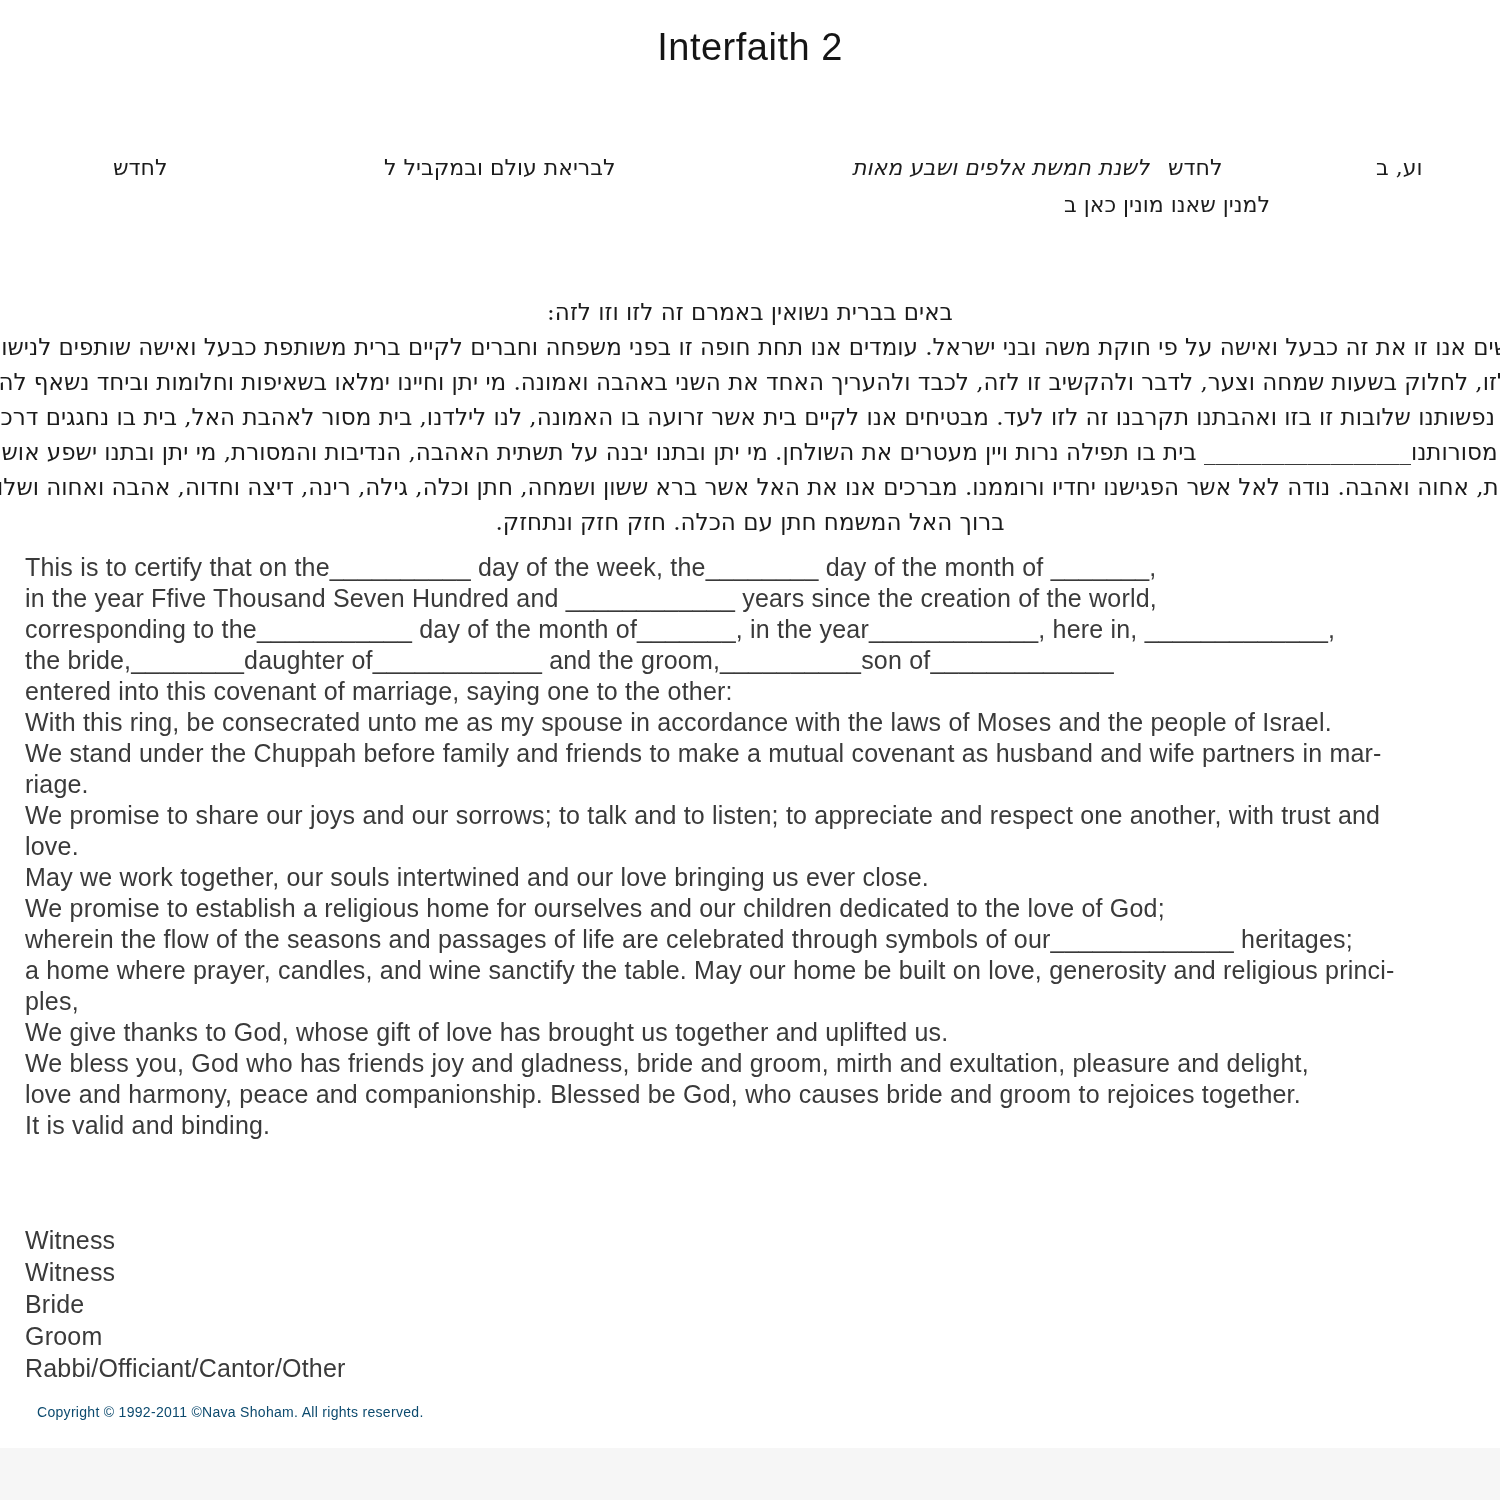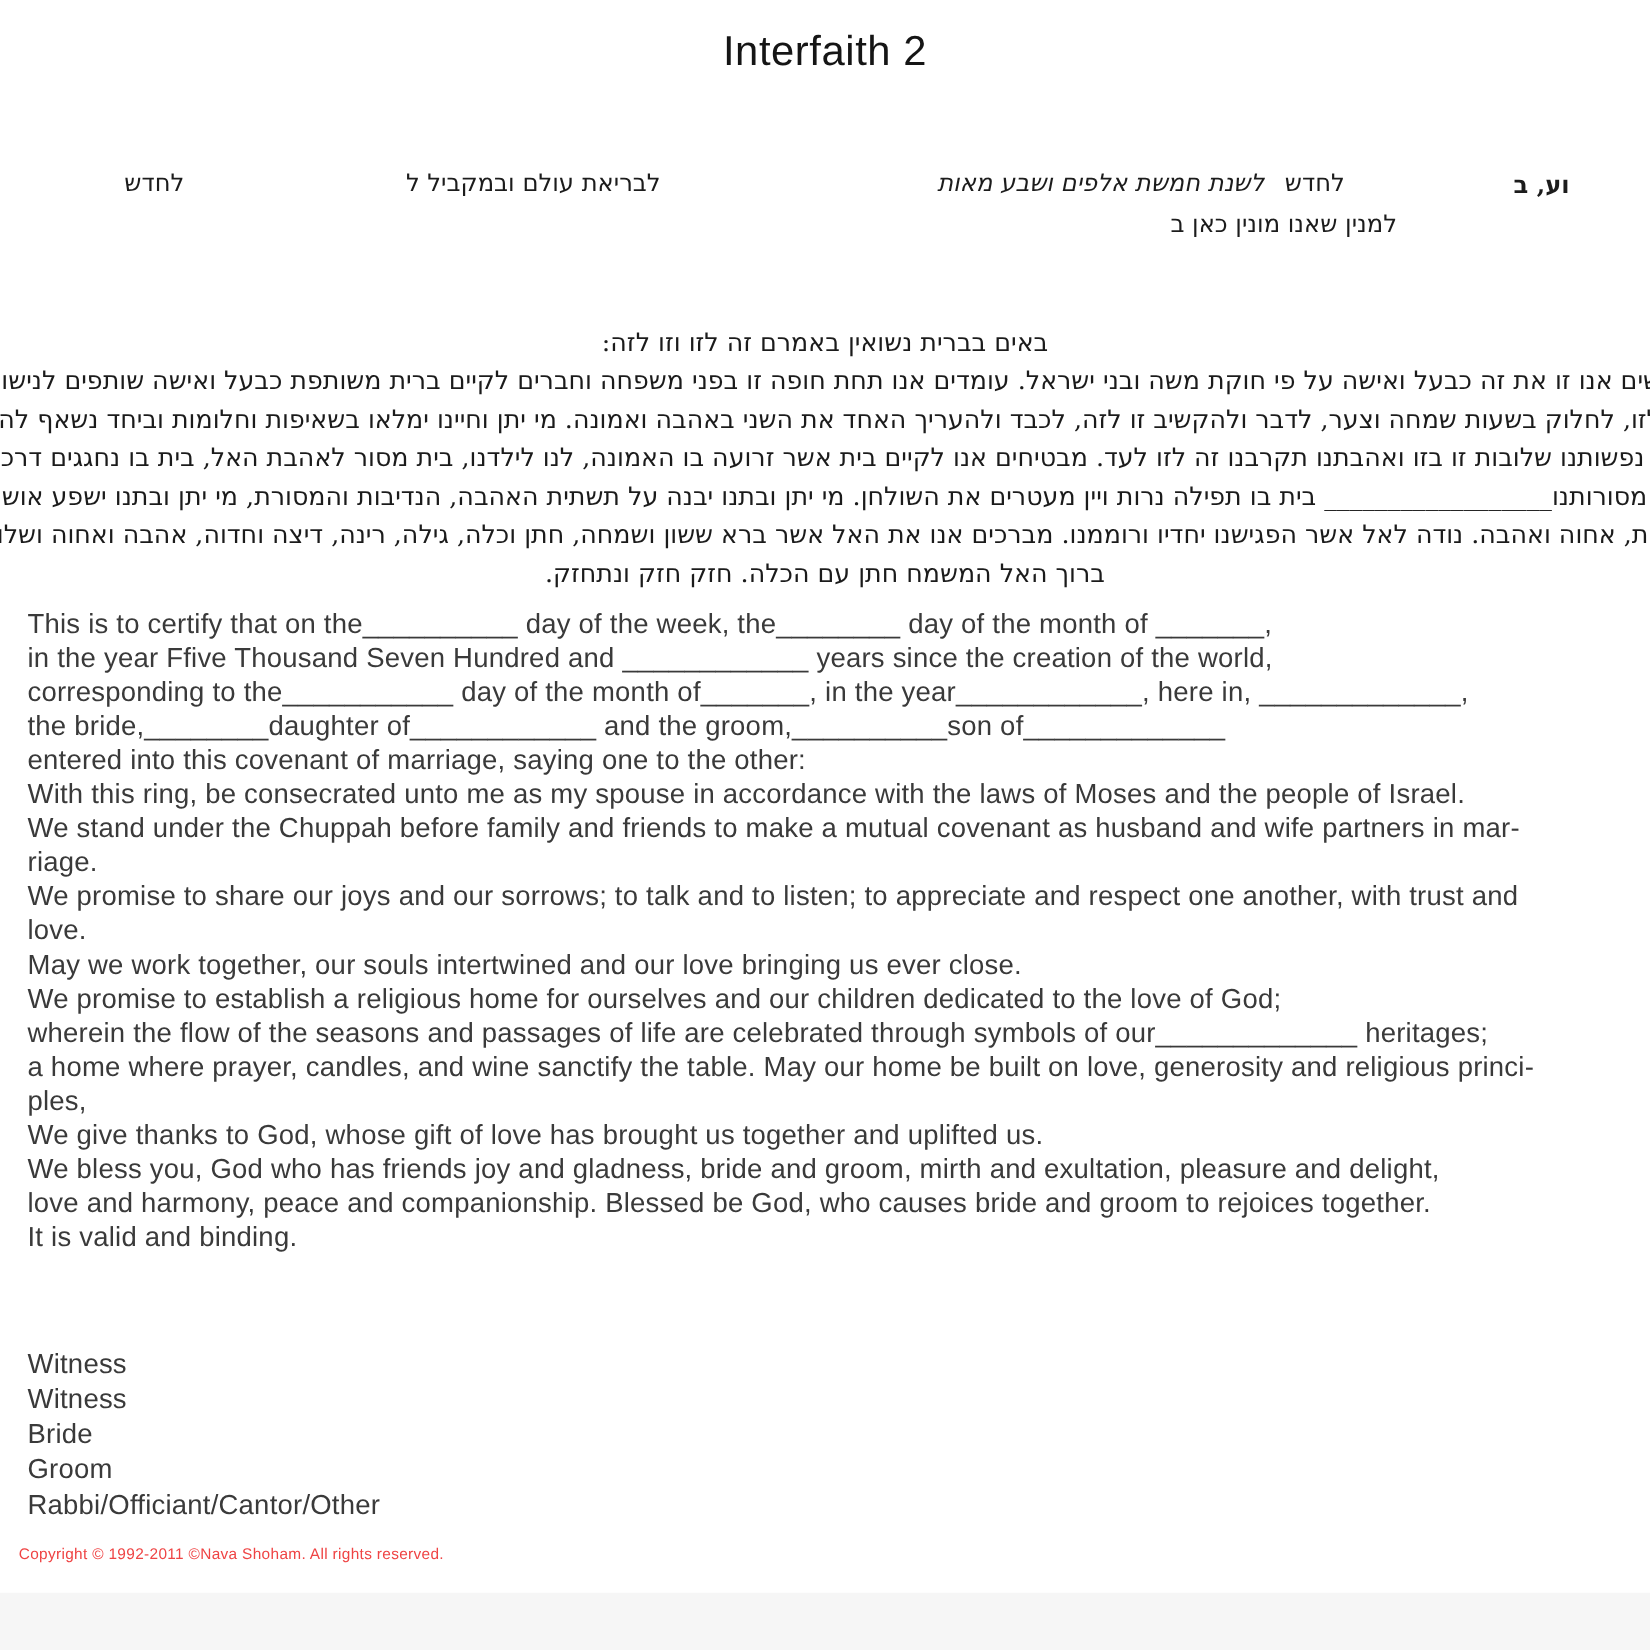--- a/index.html
+++ b/index.html
@@ -18,24 +18,24 @@
     color:#151515;
   }
   
   .heb-header{
     position:absolute;top:155px;left:0;width:100%;height:85px;
     font-family:"DejaVu Serif","DejaVu Sans",serif;
     font-size:22px;color:#1c1c1c;
   }
   .heb-header span{position:absolute;white-space:nowrap;direction:rtl;}
   .hh-1{left:113px;top:0;}
-  .hh-2{left:369px;top:0;}
+  .hh-2{left:384px;top:0;}
   .hh-3{left:852px;top:0;font-style:italic;}
   .hh-4{left:1168px;top:0;}
-  .hh-5{left:1376px;top:0;font-weight:bold;}
+  .hh-5{left:1376px;top:0;}
   .hh-line2{left:1064px;top:37px;}
   
   .heb-body{
     position:absolute;top:295px;left:-10px;width:1520px;
     direction:rtl;
     font-family:"DejaVu Serif","DejaVu Sans",serif;
     font-size:23px;line-height:35px;color:#1b1b1b;
   }
   .heb-line{
     text-align:justify;
@@ -54,22 +54,22 @@
     color:#3a3a3a;letter-spacing:.2px;
   }
   .eng-line{white-space:nowrap;}
   
   .signatures{
     position:absolute;top:1224px;left:25px;
     font-size:25px;line-height:32px;
     color:#3a3a3a;letter-spacing:.2px;
   }
   .copyright{
-    position:absolute;top:1404px;left:17px;
-    font-size:14px;color:#ef4444;letter-spacing:.3px;
+    position:absolute;top:1404px;left:37px;
+    font-size:14px;color:#0c4a6e;letter-spacing:.3px;
   }
   .bottom-band{
     position:absolute;bottom:0;left:0;width:100%;height:52px;
     background:#f6f6f6;
   }
 </style>
 </head>
 <body>
 
 <div class="page">

